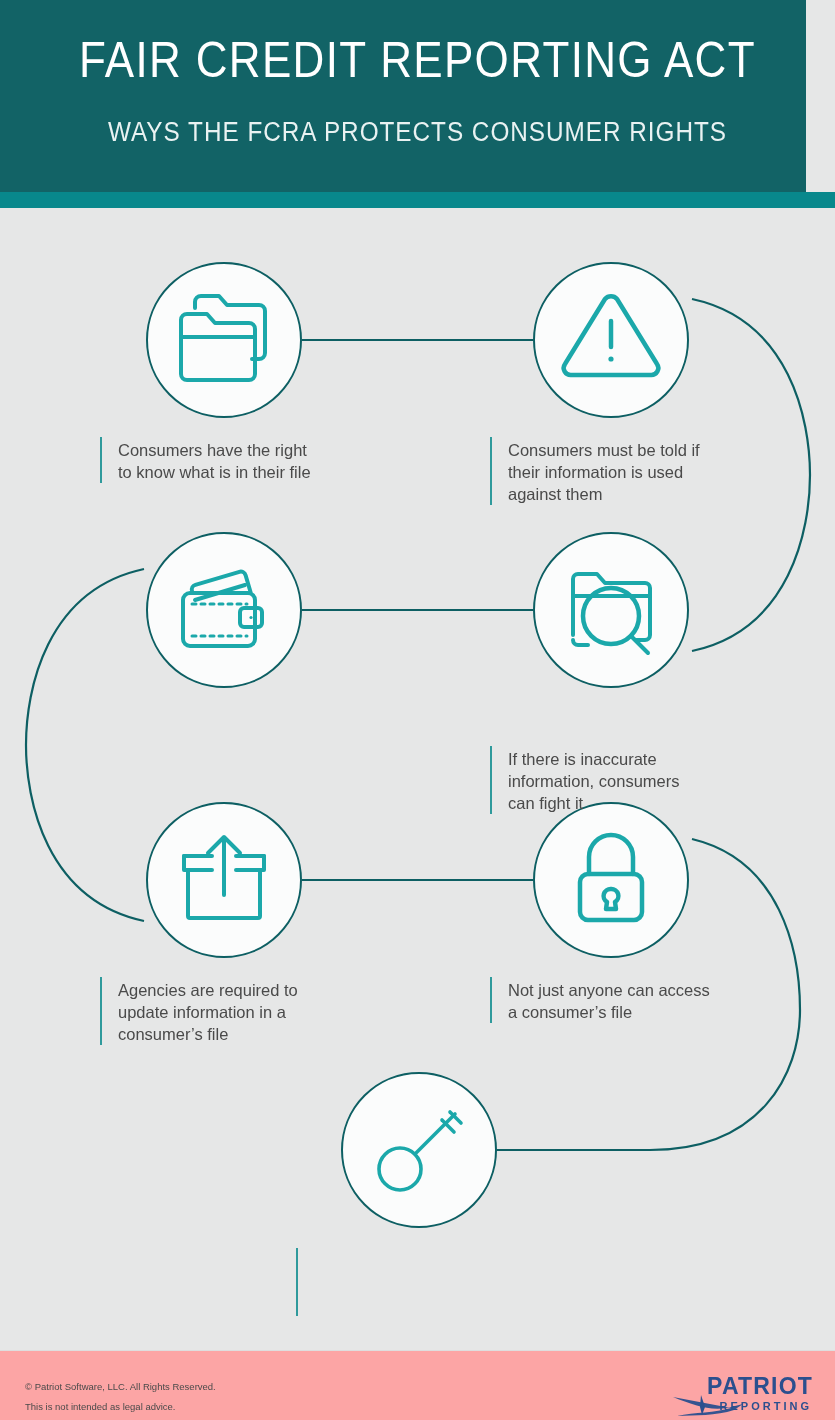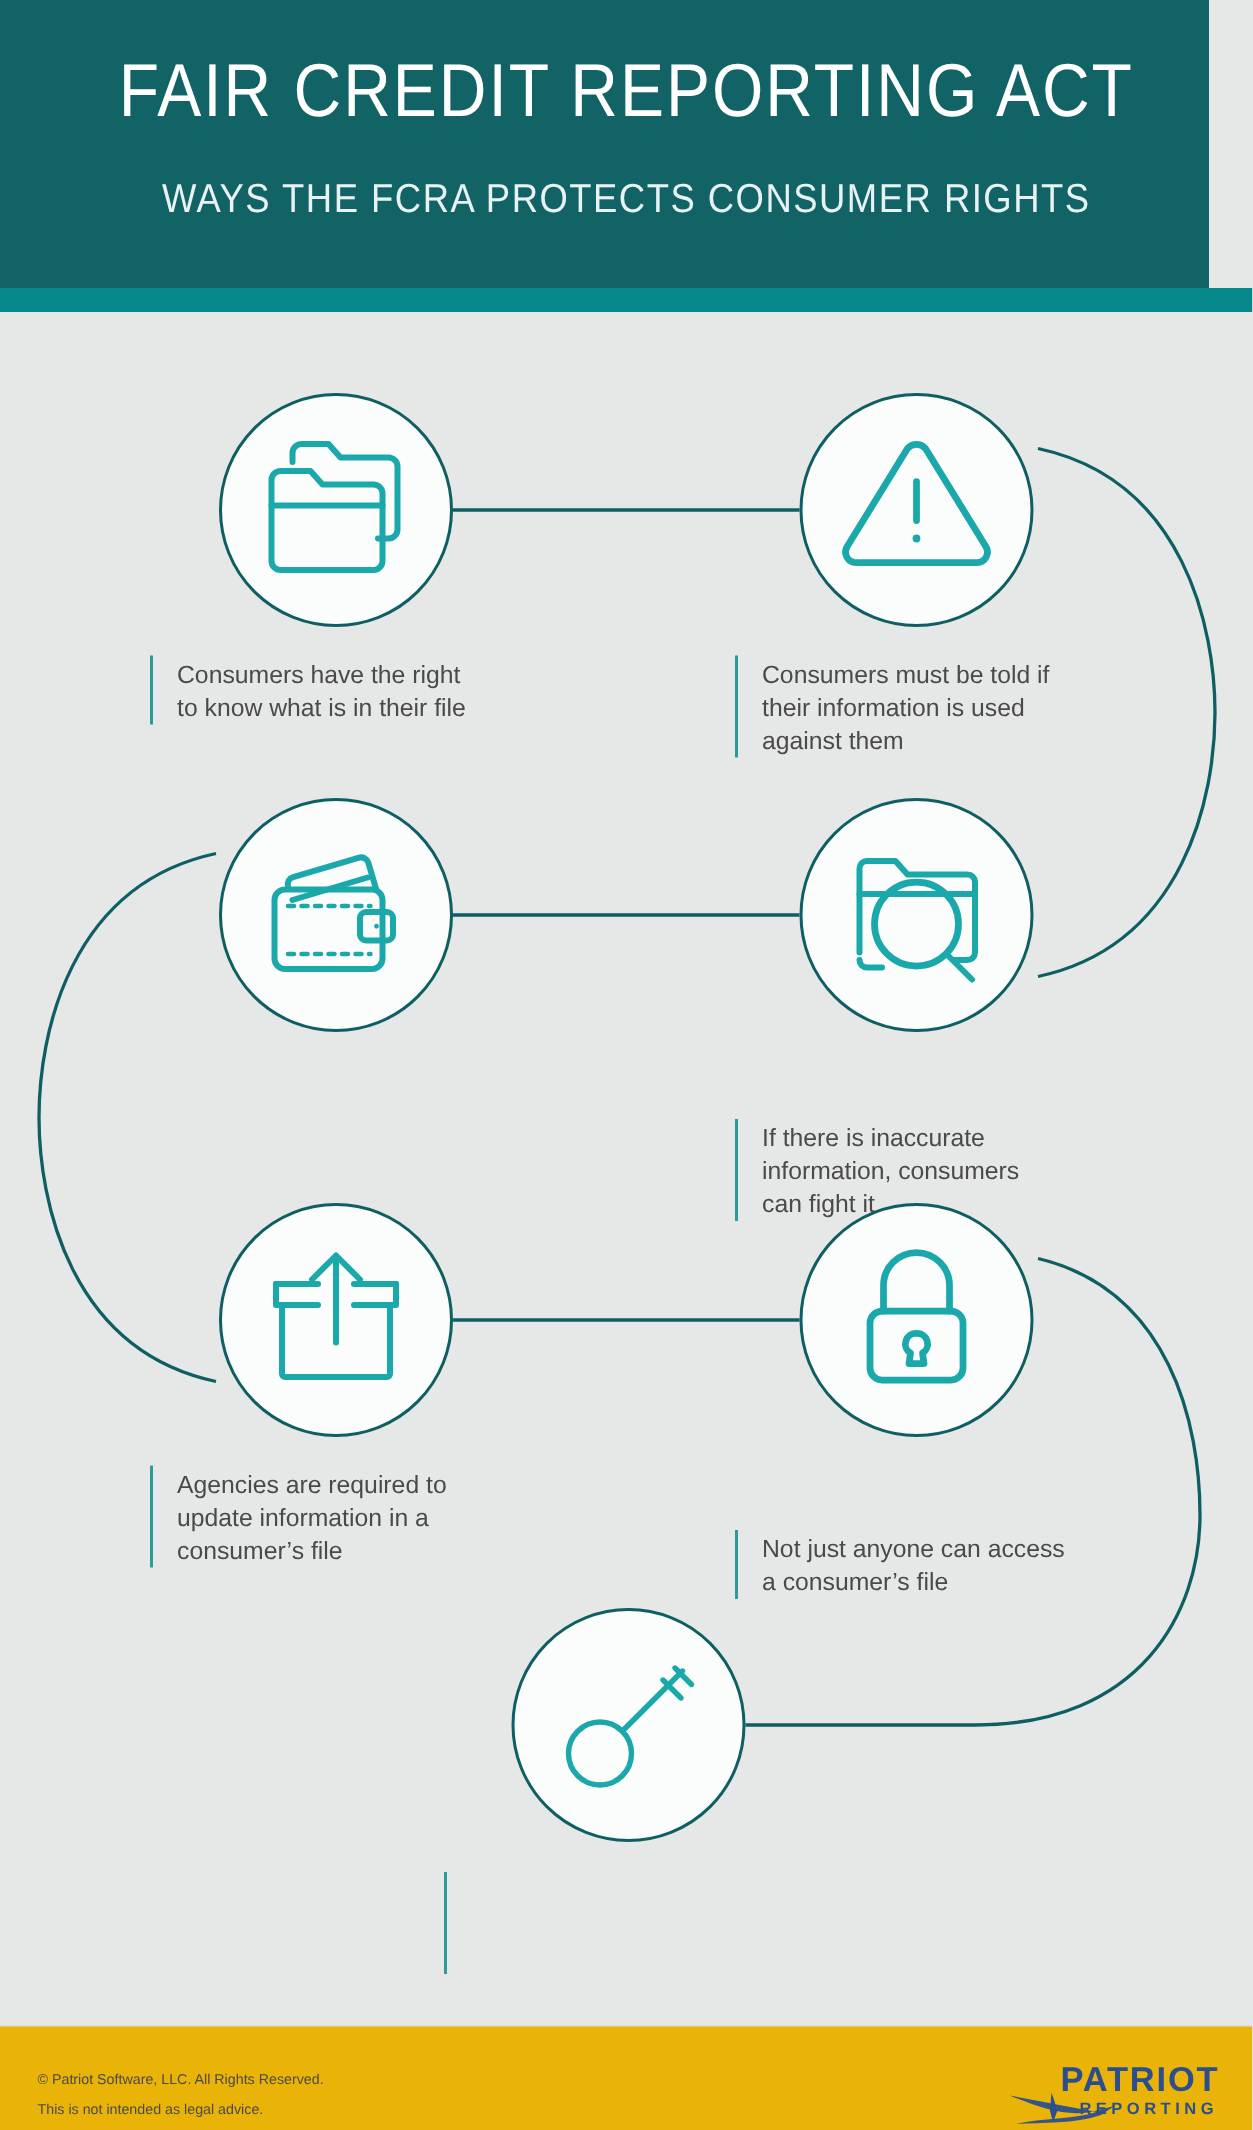--- a/index.html
+++ b/index.html
@@ -57,21 +57,21 @@
   }
   .caption .txt{
     color:#4a4a4a;font-size:16.5px;line-height:22px;
     font-family:"Liberation Sans",sans-serif;
     white-space:pre-line;
   }
 
   
   #footer{
     position:absolute;left:0;top:1350px;width:835px;height:70px;
-    background:#eab308;border-top:1px solid #dedede;
+    background:#fca5a5;border-top:1px solid #dedede;
   }
   #footer-line1{
     position:absolute;left:25px;top:30px;
     font-size:9.5px;color:#4a4a4a;
     font-family:"Liberation Sans",sans-serif;
   }
   #footer-line2{
     position:absolute;left:25px;top:50px;
     font-size:9.5px;color:#4a4a4a;
     font-family:"Liberation Sans",sans-serif;
@@ -221,21 +221,21 @@
 can fight it</div>
   </div>
 
   <div class="caption" style="left:100px;top:977px;width:320px;">
     <div class="rule" style="height:68px;"></div>
     <div class="txt">Agencies are required to
 update information in a
 consumer’s file</div>
   </div>
 
-  <div class="caption" style="left:490px;top:977px;width:320px;margin-top:43px;">
+  <div class="caption" style="left:490px;top:977px;width:320px;">
     <div class="rule" style="height:46px;"></div>
     <div class="txt">Not just anyone can access
 a consumer’s file</div>
   </div>
 
   <div class="caption" style="left:296px;top:1248px;width:320px;">
     <div class="rule" style="height:68px;"></div>
   </div>
 
   <div id="footer">

